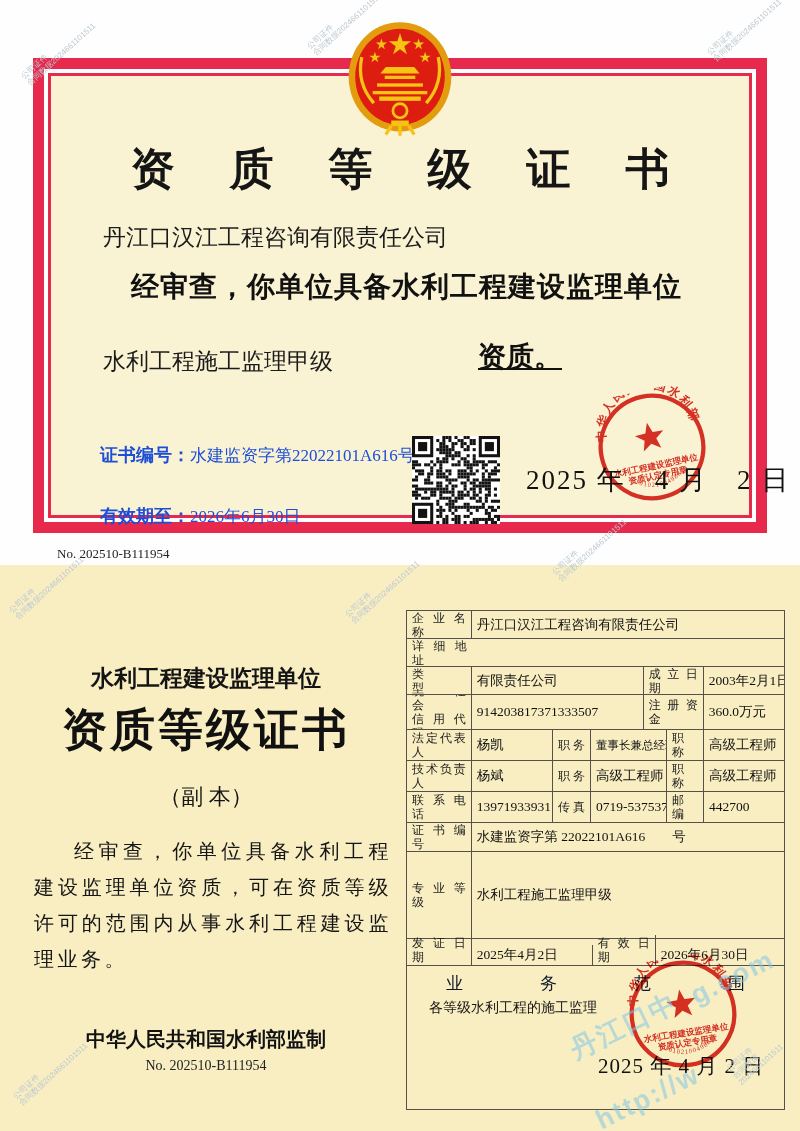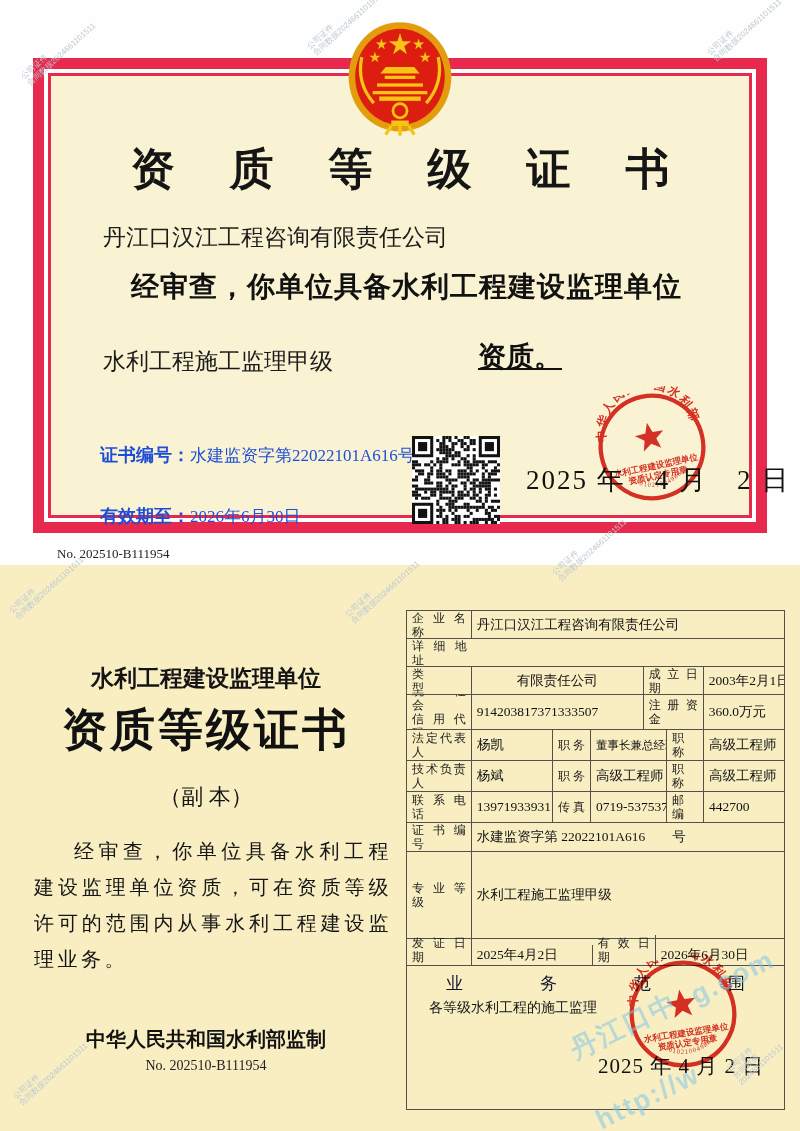--- a/index.html
+++ b/index.html
@@ -473,32 +473,32 @@
   <div class="info-table" id="info-table">
       <div class="trow" style="height: 27px;">
         <div class="tcell lbl" style="width: 17.2%;">企 业 名 称</div>
         <div class="tcell val" style="width: 82.8%;">丹江口汉江工程咨询有限责任公司</div>
       </div>
       <div class="trow" style="height: 27px;">
         <div class="tcell lbl" style="width: 17.2%;">详 细 地 址</div>
       </div>
       <div class="trow" style="height: 27px;">
         <div class="tcell lbl" style="width: 17.2%;">类　　　型</div>
-        <div class="tcell val" style="width: 45.6%; text-align: center;">有限责任公司</div>
+        <div class="tcell val" style="width: 45.6%;">有限责任公司</div>
         <div class="tcell lbl" style="width: 15.9%;">成 立 日 期</div>
         <div class="tcell val" style="width: 21.3%;">2003年2月1日</div>
       </div>
       <div class="trow" style="height: 34px;">
         <div class="tcell lbl" style="width: 17.2%;">统 一 社 会
 信 用 代 码</div>
         <div class="tcell val" style="width: 45.6%;">914203817371333507</div>
         <div class="tcell lbl" style="width: 15.9%;">注 册 资 金</div>
         <div class="tcell val" style="width: 21.3%;">360.0万元</div>
       </div>
-      <div class="trow" style="height: 30px; justify-content: flex-end;">
+      <div class="trow" style="height: 30px;">
         <div class="tcell lbl" style="width: 17.2%;">法定代表人</div>
         <div class="tcell val" style="width: 21.5%;">杨凯</div>
         <div class="tcell lbl" style="width: 10.1%;">职 务</div>
         <div class="tcell val sm" style="width: 20.2%;">董事长兼总经理</div>
         <div class="tcell lbl" style="width: 9.8%;">职 称</div>
         <div class="tcell val" style="width: 21.2%;">高级工程师</div>
       </div>
       <div class="trow" style="height: 30px;">
         <div class="tcell lbl" style="width: 17.2%;">技术负责人</div>
         <div class="tcell val" style="width: 21.5%;">杨斌</div>

